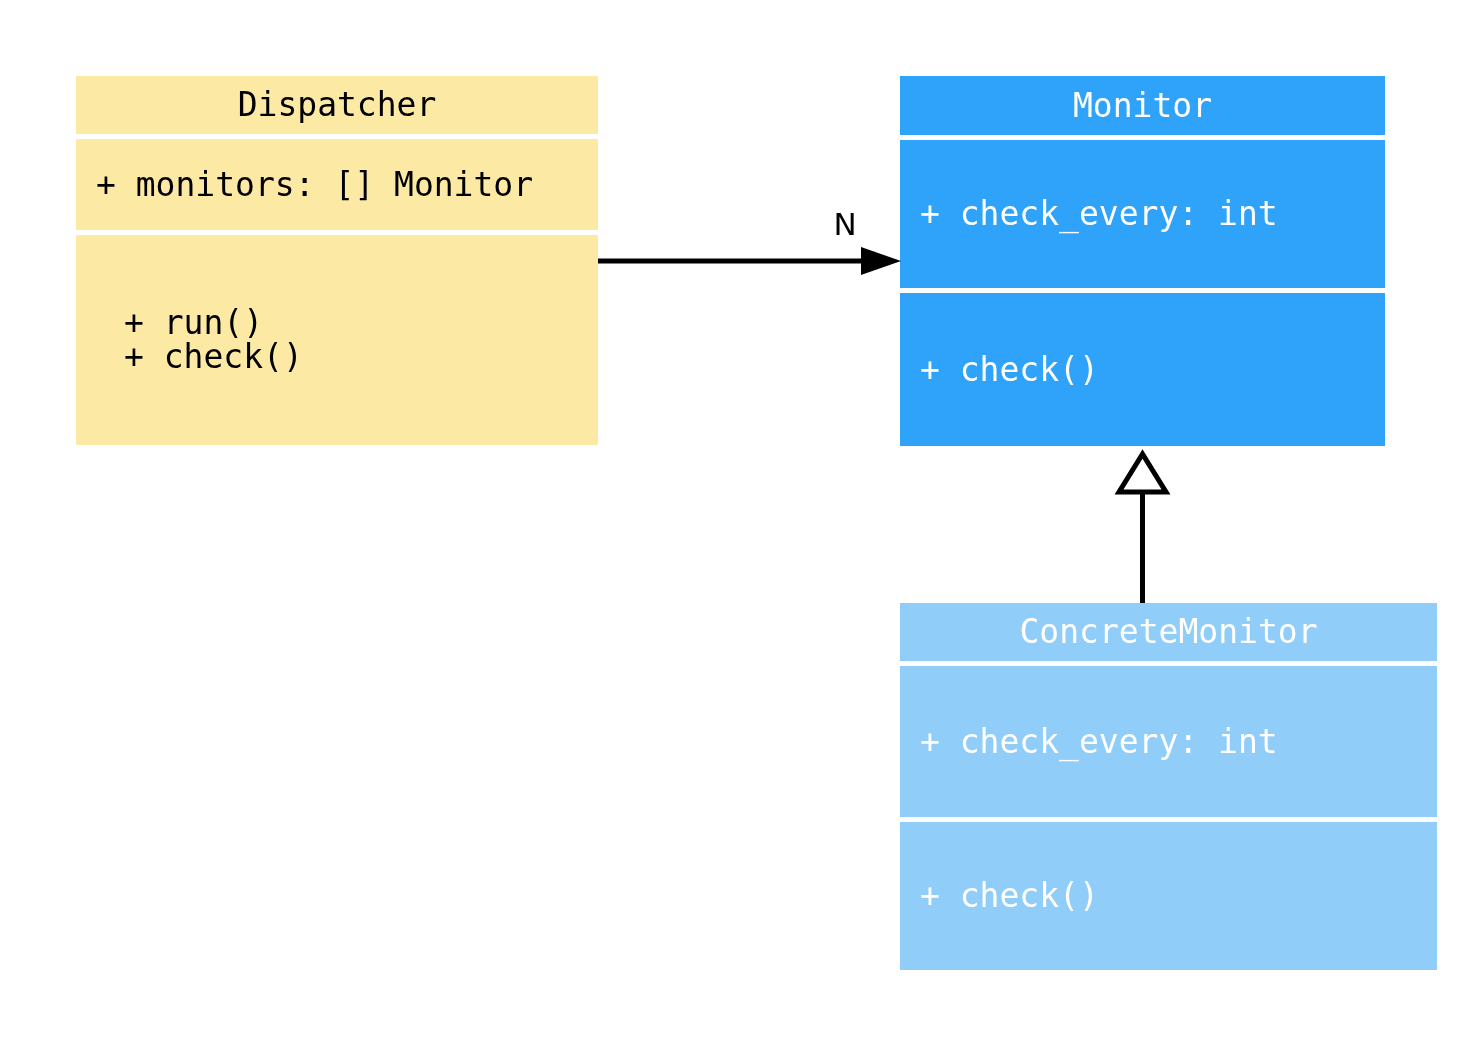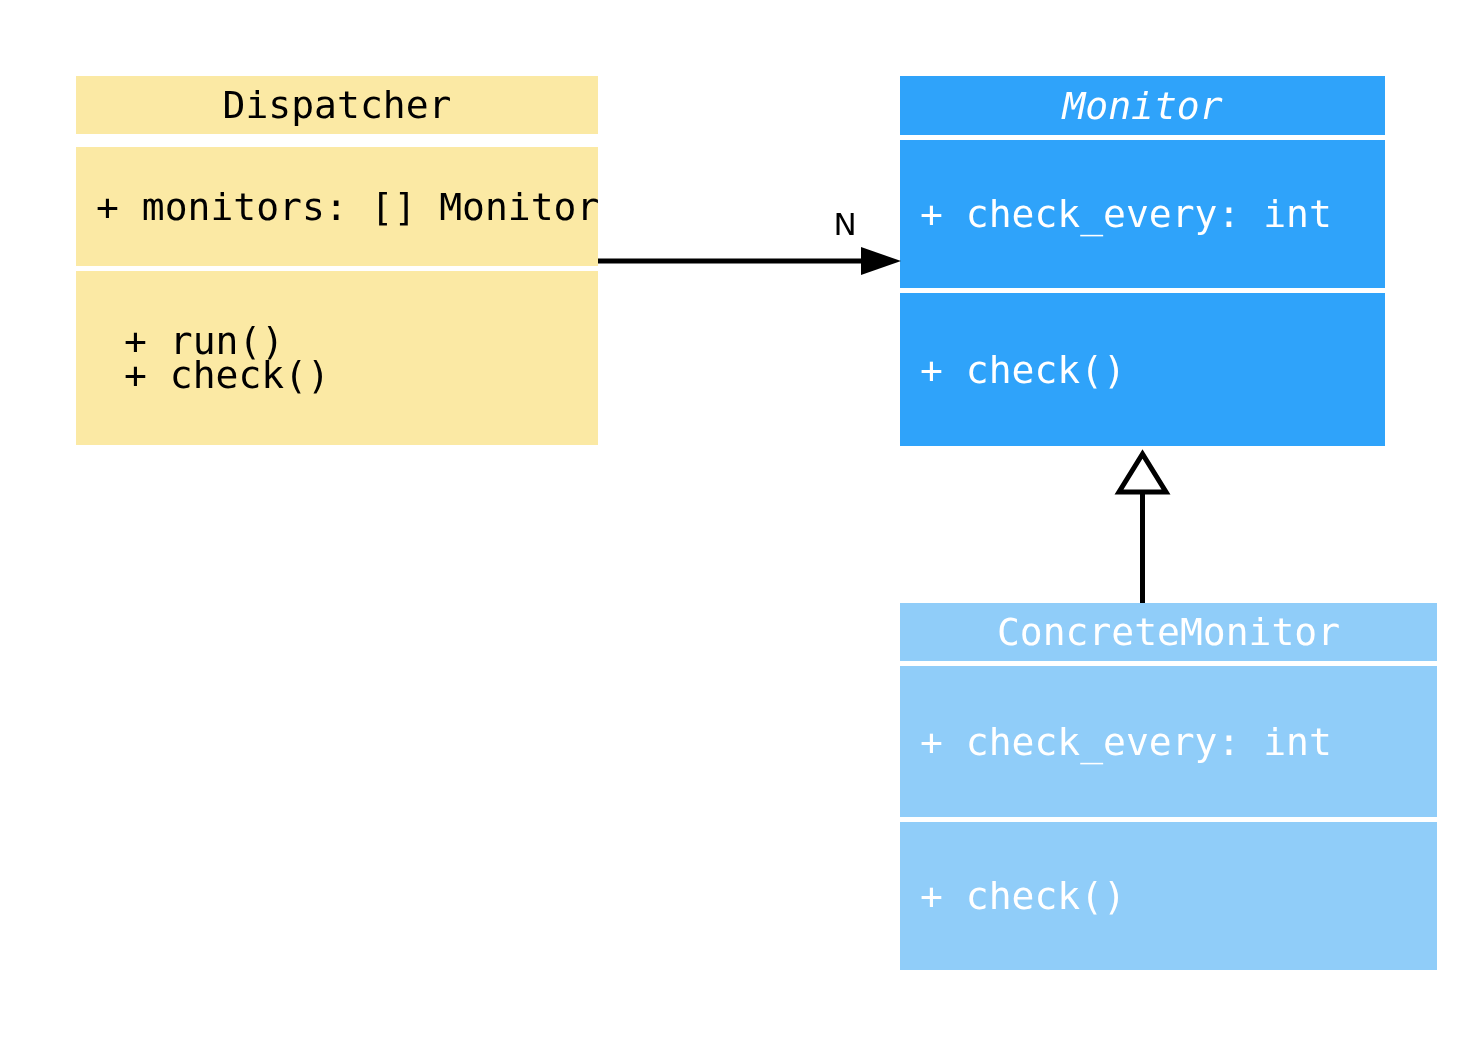--- a/index.html
+++ b/index.html
@@ -15,41 +15,41 @@
     width: 1463px;
     height: 1048px;
     background: #FFFFFF;
     font-family: "DejaVu Sans Mono", monospace;
   }
   .uml-class {
     position: absolute;
     display: flex;
     flex-direction: column;
     gap: 5px;
-    font-size: 38px;
+    font-size: 33px;
     line-height: 34px;
     border-radius: 18px;
   }
   .sec {
     box-sizing: border-box;
     flex: none;
   }
   .sec.title {
     display: flex;
     align-items: center;
     justify-content: center;
   }
   .sec.body {
     display: flex;
     flex-direction: column;
     justify-content: center;
     padding-left: 20px;
   }
   .grow { flex: 1 1 auto; }
-  .italic { font-style: italic; }
+  .italic { }
   .line { white-space: pre; }
   .overlay {
     position: absolute;
     left: 0; top: 0;
     width: 1463px;
     height: 1048px;
     pointer-events: none;
   }
   .mult-label {
     position: absolute;
@@ -58,21 +58,21 @@
     width: 40px;
     text-align: center;
     font-family: "DejaVu Sans", sans-serif;
     font-size: 31px;
     line-height: 34px;
     color: #000000;
   }
   
   #dispatcher-class { left: 76px; top: 76px; width: 522px; height: 369px; }
   #dispatcher-class .title { height: 58px; }
-  #dispatcher-class .attrs { height: 119px; margin-top: 8px; }
+  #dispatcher-class .attrs { height: 91px; }
   #monitor-class { left: 900px; top: 76px; width: 485px; height: 370px; }
   #monitor-class .title { height: 59px; }
   #monitor-class .attrs { height: 148px; }
   #concrete-monitor-class { left: 900px; top: 603px; width: 537px; height: 367px; }
   #concrete-monitor-class .title { height: 58px; }
   #concrete-monitor-class .attrs { height: 151px; }
 </style>
 </head>
 <body>
 

